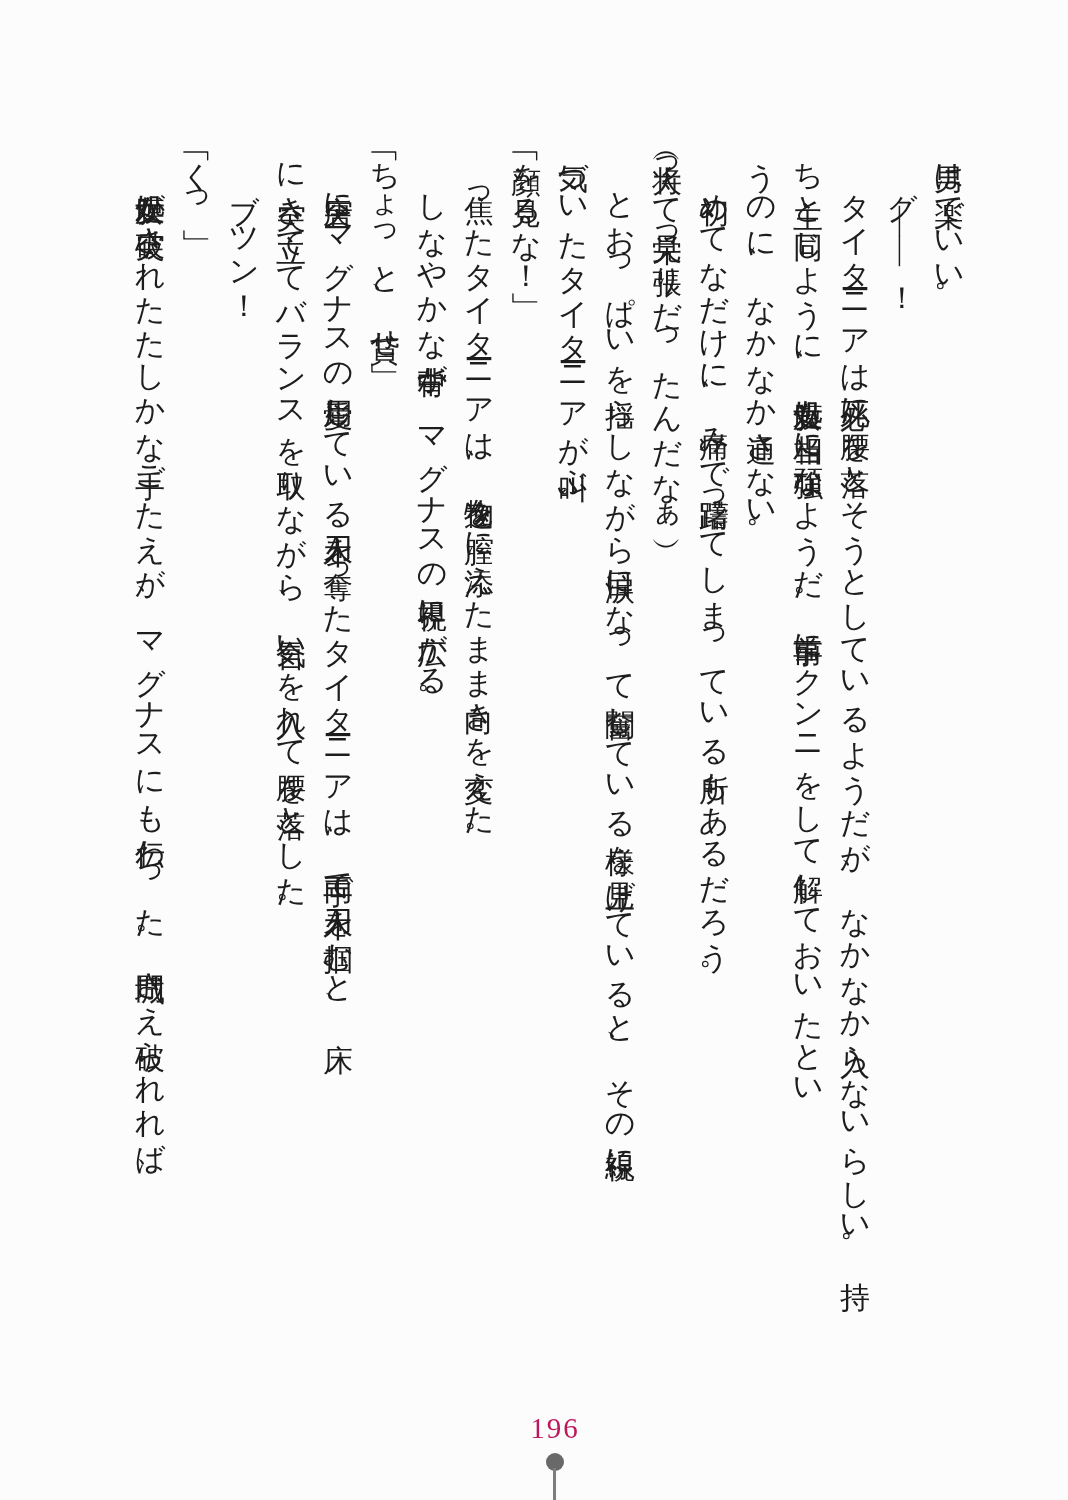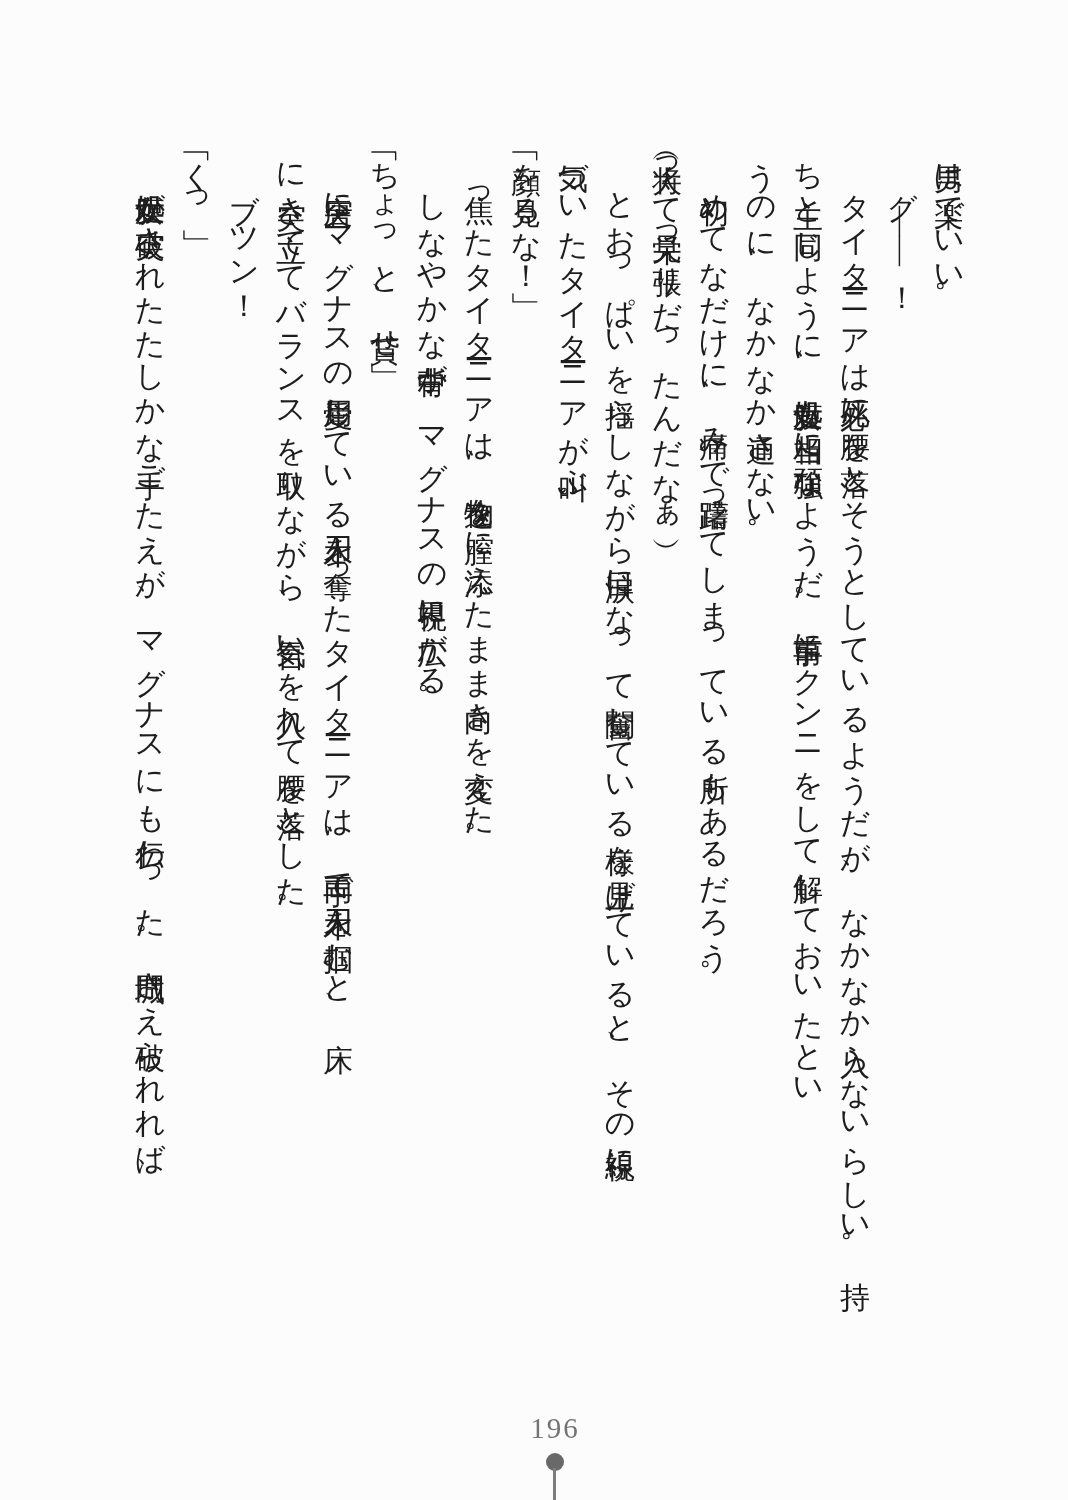--- a/index.html
+++ b/index.html
@@ -30,21 +30,21 @@
   .line { margin: 0; }
   .line.indent { text-indent: 1em; }
   .page-number {
     position: absolute;
     top: 1412px;
     left: 505px;
     width: 100px;
     text-align: center;
     font-size: 29px;
     letter-spacing: 2px;
-    color: #737373;
+    color: #be185d;
   }
   .marker-dot {
     position: absolute;
     left: 546px;
     top: 1453px;
     width: 18px;
     height: 18px;
     border-radius: 50%;
     background: #696969;
   }

